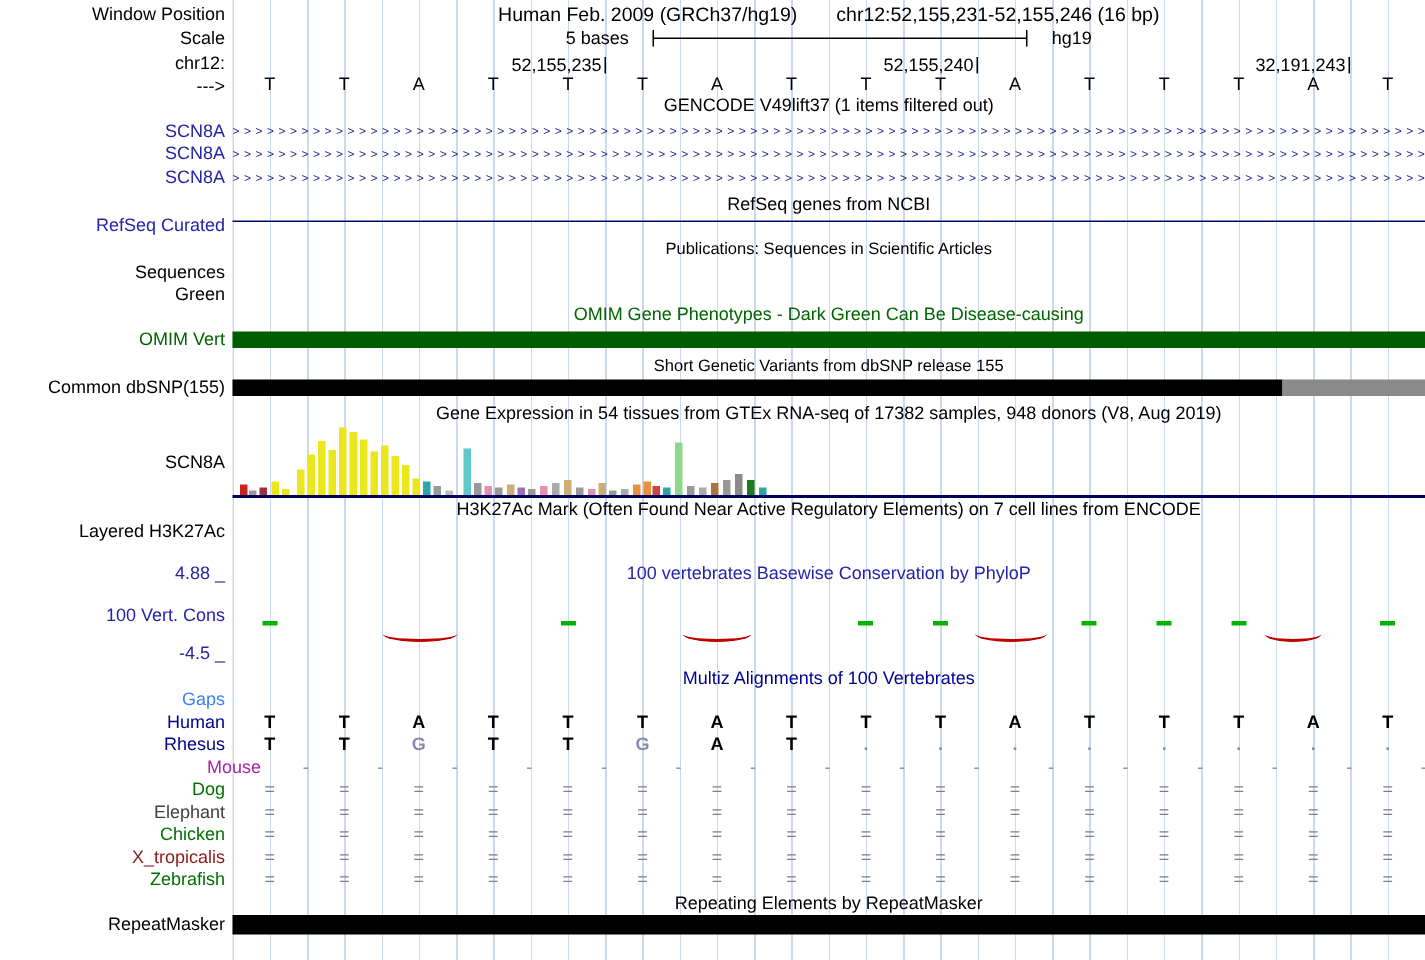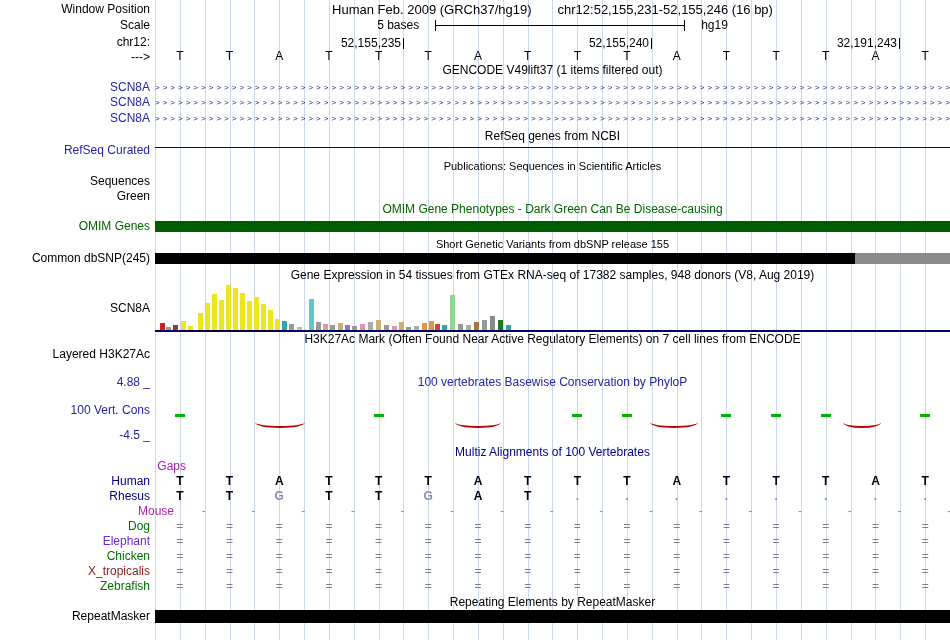--- a/index.html
+++ b/index.html
@@ -104,25 +104,25 @@
 
   <div class="ttitle" style="top:130px">RefSeq genes from NCBI</div>
   <div class="llabel blue" style="top:144px">RefSeq Curated</div>
   <div class="hline" style="top:147px"></div>
 
   <div class="ttitle small" style="top:160px">Publications: Sequences in Scientific Articles</div>
   <div class="llabel" style="top:175px">Sequences</div>
   <div class="llabel" style="top:190px">Green</div>
 
   <div class="ttitle green" style="top:203px">OMIM Gene Phenotypes - Dark Green Can Be Disease-causing</div>
-  <div class="llabel green" style="top:220px">OMIM Genes</div>
+  <div class="llabel green" style="top:220px">OMIM Vert</div>
   <div class="bar" id="omim-bar" style="top: 221px; height: 11px; background: rgb(0, 92, 0);"></div>
 
   <div class="ttitle small" style="top:238px">Short Genetic Variants from dbSNP release 155</div>
-  <div class="llabel" style="top:252px">Common dbSNP(245)</div>
+  <div class="llabel" style="top:252px">Common dbSNP(155)</div>
   <div class="bar" id="dbsnp-bar" style="top: 253px; height: 11px; width: 700px; background: rgb(0, 0, 0);"></div>
   <div class="bar" id="dbsnp-bar-tail" style="top: 253px; height: 11px; left: 855px; width: 95px; background: rgb(138, 138, 138);"></div>
 
   <div class="ttitle" style="top:269px">Gene Expression in 54 tissues from GTEx RNA-seq of 17382 samples, 948 donors (V8, Aug 2019)</div>
   <div class="llabel" style="top:302px">SCN8A</div>
   <div class="gtex-wrap" id="gtex-bars">
       <div class="gtex-bar" style="left: 5px; height: 7px; background: rgb(204, 34, 34);"></div>
       <div class="gtex-bar" style="left: 11px; height: 3px; background: rgb(153, 153, 153);"></div>
       <div class="gtex-bar" style="left: 18px; height: 5px; background: rgb(153, 51, 68);"></div>
       <div class="gtex-bar" style="left: 26px; height: 9px; background: rgb(235, 231, 28);"></div>
@@ -190,21 +190,21 @@
       <div class="cons-tick" style="left: 765.156px;"></div>
       <div class="cons-dip" style="left: 100px; width: 50px;"></div>
       <div class="cons-dip" style="left: 300px; width: 46px;"></div>
       <div class="cons-dip" style="left: 495px; width: 48px;"></div>
       <div class="cons-dip" style="left: 688px; width: 38px;"></div>
     </div>
 
   <div class="ttitle" style="top:446px;color:#000090">Multiz Alignments of 100 Vertebrates</div>
   <div id="multiz-rows" style="position:absolute;top:460px;left:0;width:950px;height:136px">
       <div class="mrow" style="top: 0px;">
-        <div class="mlabel" style="color: #a21caf; padding-left: 36px;">Gaps</div>
+        <div class="mlabel" style="color: #3b82f6;">Gaps</div>
         <div class="mcells" style="color: rgb(128, 128, 128);"></div>
       </div>
       <div class="mrow" style="top: 15px;">
         <div class="mlabel" style="color: rgb(0, 0, 139);">Human</div>
         <div class="mcells" style="color: rgb(0, 0, 0); font-weight: bold;">
           <span>T</span>
           <span>T</span>
           <span>A</span>
           <span>T</span>
           <span>T</span>
@@ -278,21 +278,21 @@
           <span>=</span>
           <span>=</span>
           <span>=</span>
           <span>=</span>
           <span>=</span>
           <span>=</span>
           <span>=</span>
         </div>
       </div>
       <div class="mrow" style="top: 75px;">
-        <div class="mlabel" style="color: #6d28d9;">Elephant</div>
+        <div class="mlabel" style="color: #404040;">Elephant</div>
         <div class="mcells" style="color: rgb(128, 128, 128);">
           <span>=</span>
           <span>=</span>
           <span>=</span>
           <span>=</span>
           <span>=</span>
           <span>=</span>
           <span>=</span>
           <span>=</span>
           <span>=</span>

